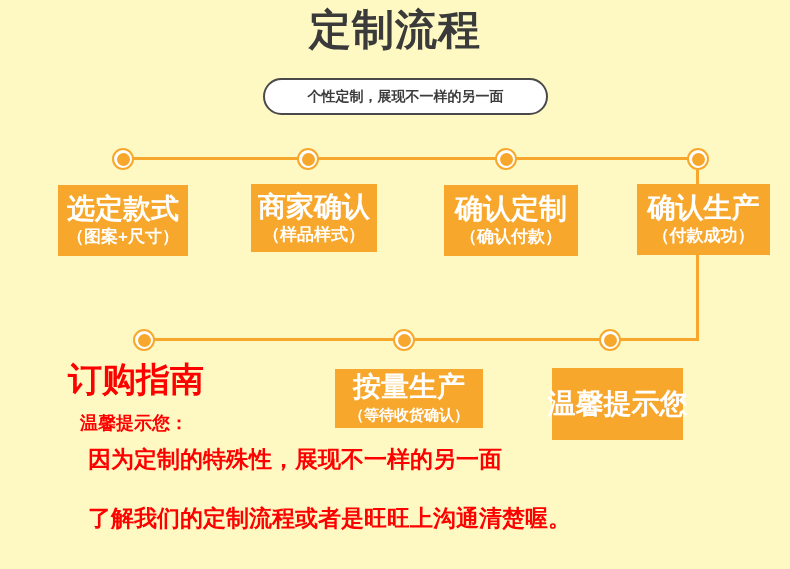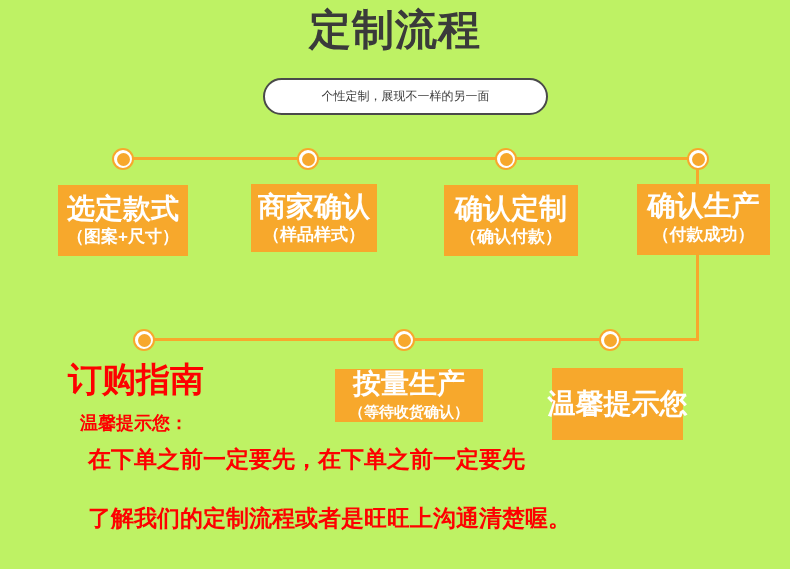--- a/index.html
+++ b/index.html
@@ -4,21 +4,21 @@
 <style>
   html, body { margin: 0; padding: 0; }
   body {
     font-family: "Liberation Sans", "DejaVu Sans", sans-serif;
     background: #ffffff;
   }
   .canvas {
     position: relative;
     width: 790px;
     height: 569px;
-    background: #bef264;
+    background: #fef9c3;
     overflow: hidden;
   }
 
   
   .page-title {
     position: absolute;
     left: 0; right: 0; top: 6px;
     margin: 0;
     text-align: center;
     font-size: 42px;
@@ -33,22 +33,22 @@
     width: 285px; height: 37px;
     box-sizing: border-box;
     border: 2px solid #4a4a4a;
     border-radius: 19px;
     display: flex;
     align-items: center;
     justify-content: center;
     background: #ffffff;
   }
   .tagline-text {
-    font-size: 12px;
-    font-weight: normal;
+    font-size: 14px;
+    font-weight: bold;
     color: #3c3c3c;
     white-space: nowrap;
   }
 
   
   .hline, .vline { position: absolute; background: #f7a82c; }
   .hline { height: 3px; }
   .vline { width: 3px; }
   .line-row1 { left: 123px; top: 157px; width: 575px; }
   .line-vert { left: 696px; top: 159px; height: 182px; }
@@ -93,22 +93,22 @@
     font-size: 17px;
     font-weight: bold;
     line-height: 23px;
     white-space: nowrap;
   }
   .step-subtitle.small { font-size: 15px; }
 
   .step-1 { left: 58px;  top: 185px; width: 130px; height: 71px; }
   .step-2 { left: 251px; top: 184px; width: 126px; height: 68px; }
   .step-3 { left: 444px; top: 185px; width: 134px; height: 71px; }
-  .step-4 { left: 637px; top: 184px; width: 133px; height: 71px; font-family: Liberation Mono, monospace; }
-  .step-5 { left: 335px; top: 369px; width: 148px; height: 53px; }
+  .step-4 { left: 637px; top: 184px; width: 133px; height: 71px; }
+  .step-5 { left: 335px; top: 369px; width: 148px; height: 59px; }
   .step-6 { left: 552px; top: 368px; width: 131px; height: 72px; }
 
   
   .guide-title {
     position: absolute;
     left: 67px; top: 358px;
     margin: 1px;
     font-size: 34px;
     font-weight: bold;
     color: #fe0000;
@@ -201,16 +201,16 @@
   <div class="step step-5">
     <div class="step-title">按量生产</div>
     <div class="step-subtitle small">（等待收货确认）</div>
   </div>
   <div class="step step-6">
     <div class="step-title">温馨提示您</div>
   </div>
 
   <h2 class="guide-title">订购指南</h2>
   <div class="guide-tip">温馨提示您：</div>
-  <div class="guide-line1">在下单之前一定要先，在下单之前一定要先</div>
+  <div class="guide-line1">因为定制的特殊性，展现不一样的另一面</div>
   <div class="guide-line2">了解我们的定制流程或者是旺旺上沟通清楚喔。</div>
 
 </div>
 
 </body></html>

